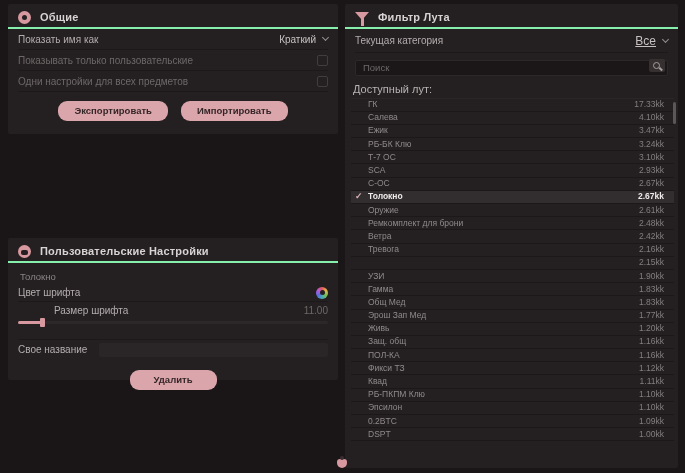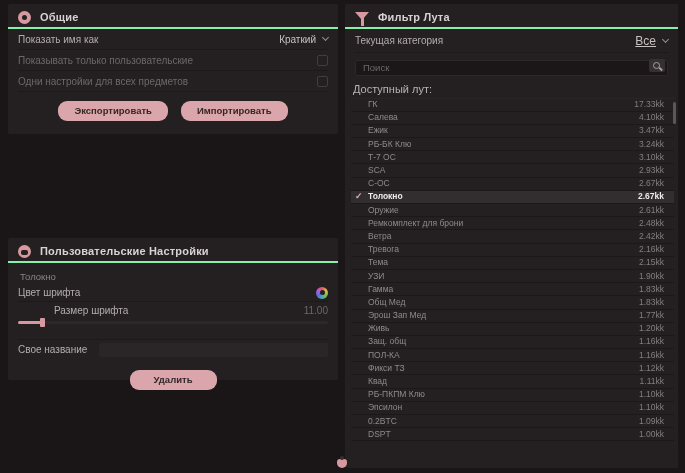--- a/index.html
+++ b/index.html
@@ -211,21 +211,20 @@
         <span class="lname">Ветра</span>
         <span class="lval">2.42kk</span>
       </div>
       <div class="litem">
         <span class="chk"></span>
         <span class="lname">Тревога</span>
         <span class="lval">2.16kk</span>
       </div>
       <div class="litem">
         <span class="chk"></span>
-        <span class="lname">Тема</span>
         <span class="lval">2.15kk</span>
       </div>
       <div class="litem">
         <span class="chk"></span>
         <span class="lname">УЗИ</span>
         <span class="lval">1.90kk</span>
       </div>
       <div class="litem">
         <span class="chk"></span>
         <span class="lname">Гамма</span>

